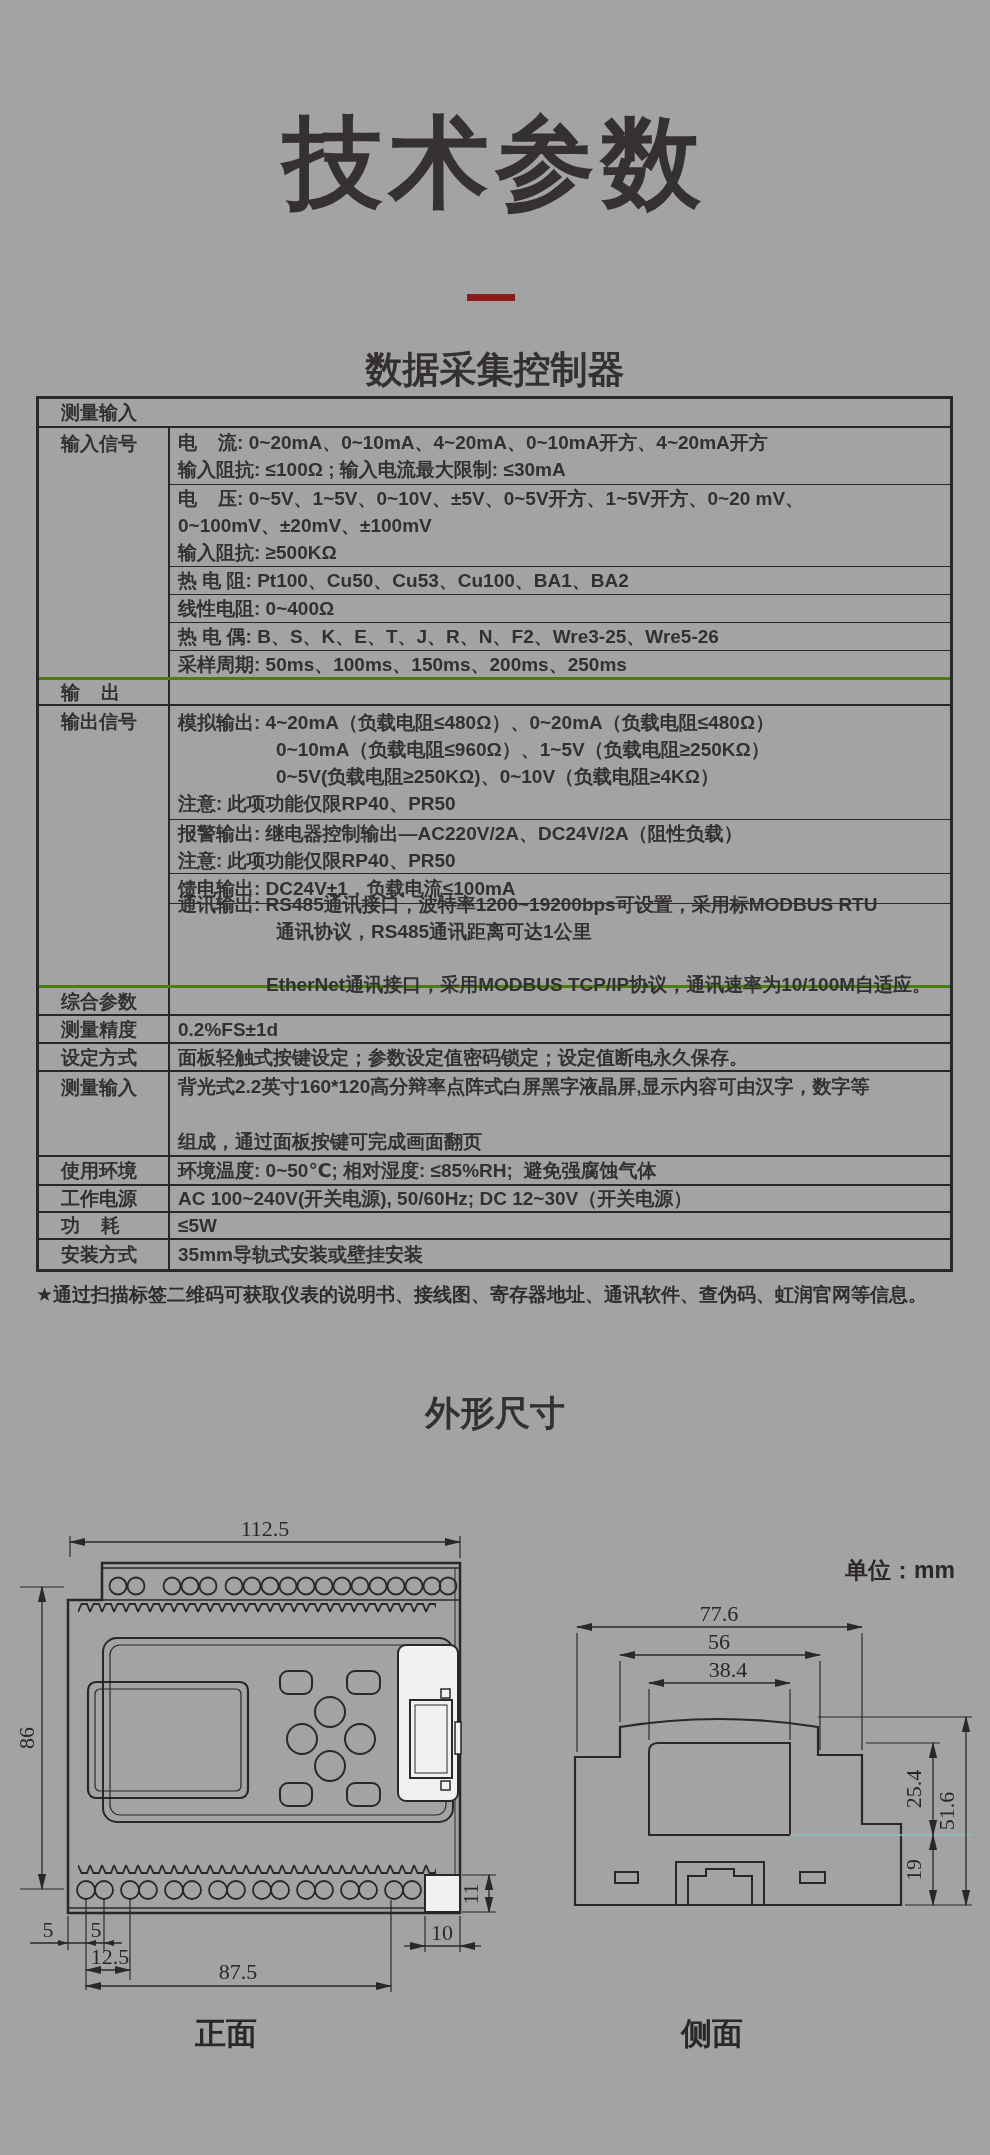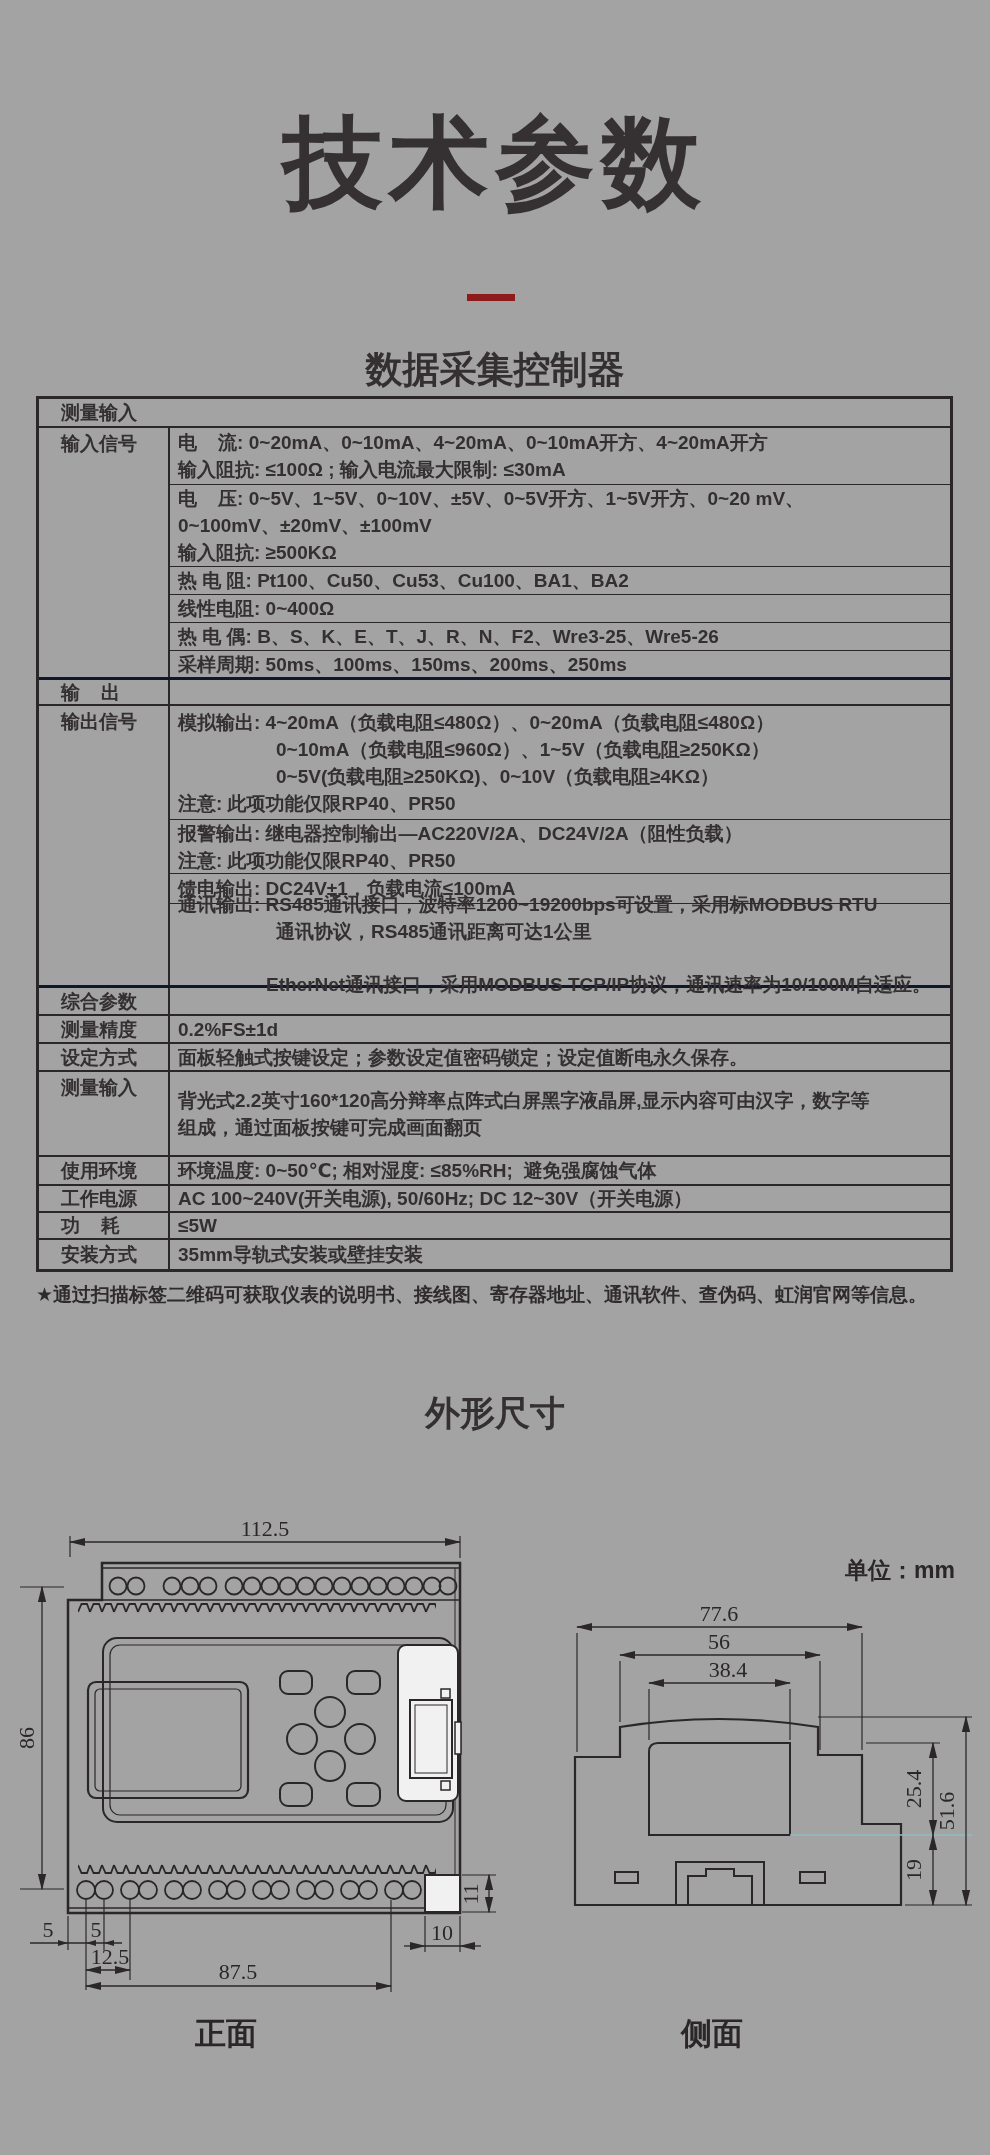--- a/index.html
+++ b/index.html
@@ -11,28 +11,28 @@
   .sub-title{position:absolute;left:0;top:345px;width:990px;text-align:center;
         font-size:37px;font-weight:800;color:#343031;}
   .section-title{position:absolute;left:0;top:1390px;width:990px;text-align:center;
         font-size:35px;font-weight:800;color:#343031;}
 
   
   .spec-table{position:absolute;left:36px;top:396px;width:917px;box-sizing:border-box;
         border:3px solid #2b2728;font-size:19px;line-height:27px;font-weight:600;color:#343031;}
   .srow{display:flex;border-top:2px solid #2b2728;box-sizing:border-box;}
   .srow:first-child{border-top:none;}
-  .srow.thick{border-top:3px solid #0f172a;justify-content:flex-end;}
+  .srow.thick{border-top:3px solid #4d7c0f;justify-content:flex-end;}
   .lbl{flex:0 0 129px;width:129px;box-sizing:border-box;display:flex;align-items:center;
         padding-left:22px;white-space:pre;}
   .lbl.top{align-items:flex-start;padding-top:2px;}
   .cnt{flex:1;min-width:0;border-left:2px solid #2b2728;box-sizing:border-box;display:flex;
         flex-direction:column;justify-content:center;padding-left:8px;}
   .cnt.group{padding-left:0;}
-  .cnt.vtop{justify-content:center;padding-top:1px;}
+  .cnt.vtop{justify-content:space-between;padding-top:1px;}
   .full{flex:1;display:flex;align-items:center;padding-left:22px;}
   .sub{border-top:1.5px solid #2b2728;box-sizing:border-box;display:flex;flex-direction:column;
         justify-content:center;padding-left:8px;}
   .sub:first-child{border-top:none;}
   .line{white-space:pre;}
   .line.ind{padding-left:98px;}
   .line.ind2{padding-left:88px;margin-top:26px;}
 
   .note{position:absolute;left:36px;top:1282px;width:930px;font-size:19px;font-weight:700;
         white-space:nowrap;color:#2f2b2c;}

